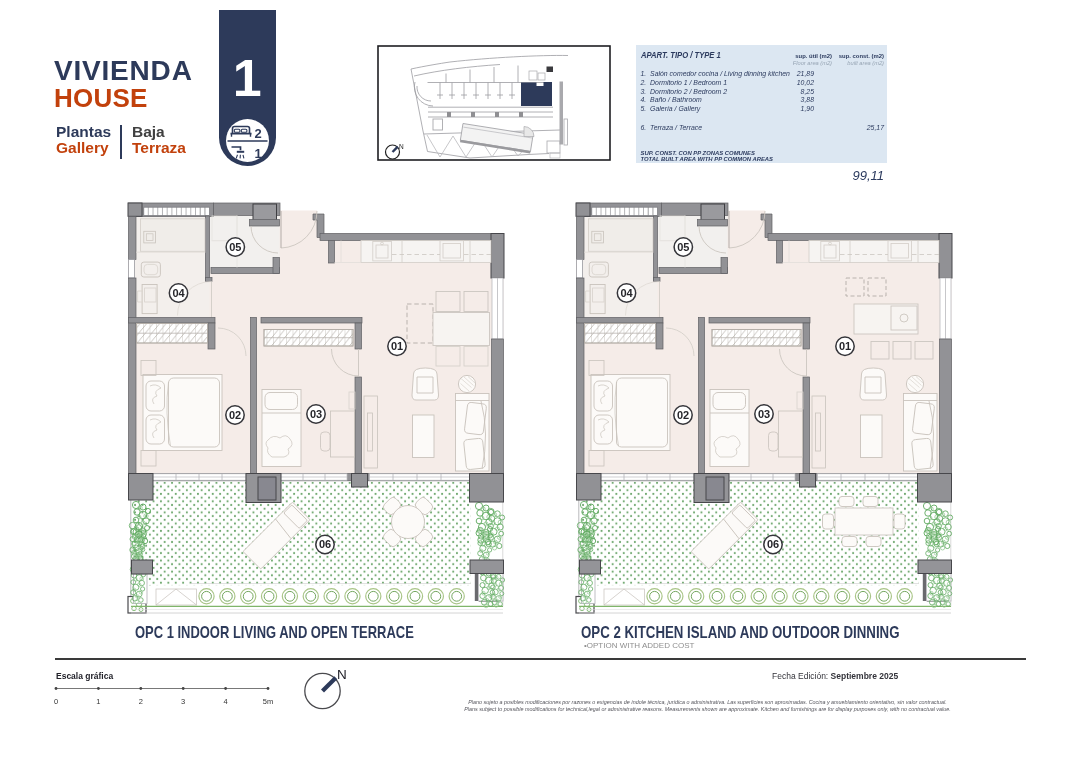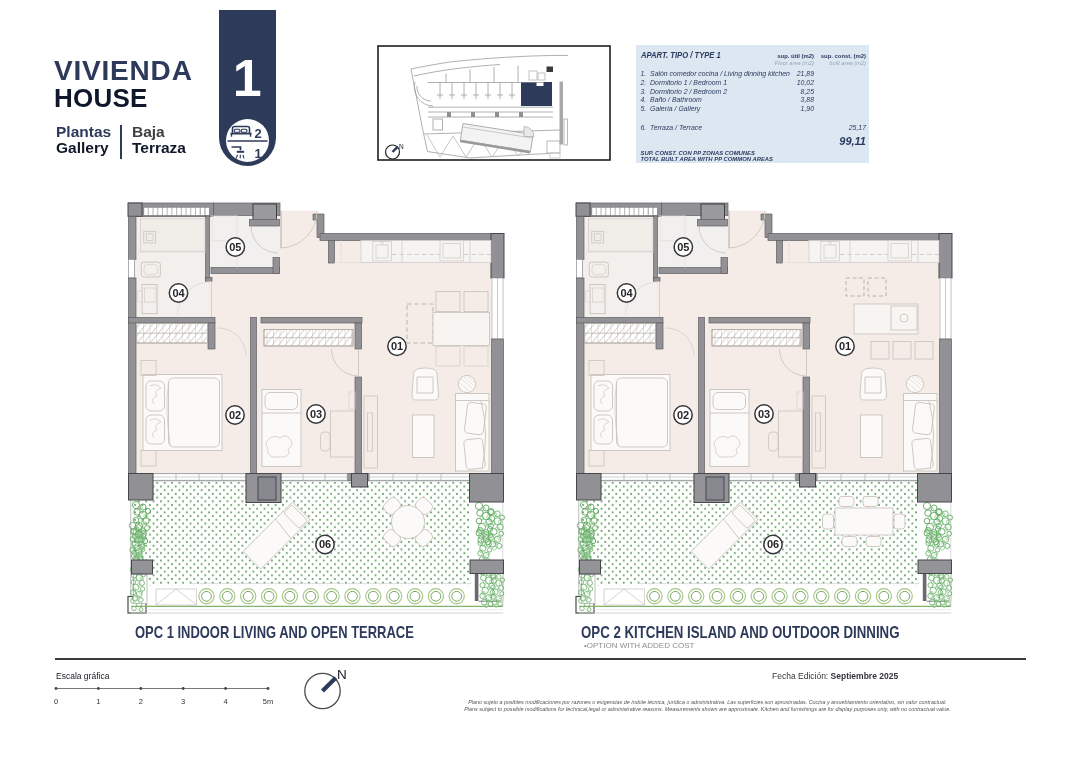--- a/index.html
+++ b/index.html
@@ -1,19 +1,19 @@
 <!DOCTYPE html>
 <html><head>
 <meta charset="utf-8">
 <style>
 html,body{margin:0;padding:0}
 body{width:1080px;height:763px;position:relative;font-family:"Liberation Sans",sans-serif;background:#fff;overflow:hidden}
 .abs{position:absolute}
 .navy{color:#2d3a5a}
-.gray{color:#0f172a}
+.gray{color:#c2410c}
 </style>
 </head>
 <body>
 
 <div class="abs navy" style="left:54px;top:55px;font-size:28px;font-weight:700;letter-spacing:0.8px">VIVIENDA</div>
 
 <div class="abs gray" style="left:54px;top:83px;font-size:26px;font-weight:700;letter-spacing:0.2px">HOUSE</div>
 
 <div class="abs" style="left:56px;top:124px;line-height:15.5px">
 <div class="navy" style="font-size:15.5px;font-weight:700">Plantas</div>
@@ -544,51 +544,51 @@
 <text x="399" y="148.5" font-size="6.5" fill="#222" font-family="Liberation Sans,sans-serif">N</text>
 </g>
 <g id="compass">
 
 <circle cx="322.5" cy="691" r="17.7" fill="#fff" stroke="#4a4a4e" stroke-width="1.3"></circle>
 <path d="M322.5,691 L335.8,677.7" stroke="#2d3a5a" stroke-width="4.2" fill="none"></path>
 <text x="337" y="678.5" font-size="13.5" fill="#22222a" font-family="Liberation Sans,sans-serif">N</text>
 </g>
 </svg>
 
-<div class="abs" style="left:636px;top:45px;width:233px;height:118px;background:#dce7f2;color:#2b3a5e;font-style:italic">
+<div class="abs" style="left:636px;top:45px;width:251px;height:118px;background:#dce7f2;color:#2b3a5e;font-style:italic">
 <div class="abs" style="left:4.5px;top:3.5px;font-size:9.8px;font-weight:700;transform:scaleX(0.78);transform-origin:left top;white-space:nowrap">APART. TIPO / TYPE 1</div>
 <div class="abs" style="right:55px;top:8px;font-size:5.9px;font-weight:700;font-style:normal">sup. útil (m2)</div>
 <div class="abs" style="right:55px;top:15px;font-size:5.7px;color:#97a5b4">Floor area (m2)</div>
 <div class="abs" style="right:3px;top:8px;font-size:5.9px;font-weight:700;font-style:normal">sup. const. (m2)</div>
 <div class="abs" style="right:3px;top:15px;font-size:5.7px;color:#97a5b4">built area (m2)</div>
 <div class="abs" style="left:4.5px;top:25px;font-size:6.9px;line-height:8.8px;white-space:nowrap">
 1.&nbsp; Salón comedor cocina / Living dinning kitchen<br>
 2.&nbsp; Dormitorio 1 / Bedroom 1<br>
 3.&nbsp; Dormitorio 2 / Bedroom 2<br>
 4.&nbsp; Baño / Bathroom<br>
 5.&nbsp; Galería / Gallery
 </div>
 <div class="abs" style="left:140px;top:25px;width:38px;font-size:6.9px;line-height:8.8px;text-align:right">
 21,89<br>10,02<br>8,25<br>3,88<br>1,90
 </div>
 <div class="abs" style="left:4.5px;top:78.5px;font-size:6.9px">6.&nbsp; Terraza / Terrace</div>
 <div class="abs" style="right:3px;top:78.5px;font-size:6.9px">25,17</div>
 <div class="abs" style="left:4.5px;top:104.5px;font-size:5.9px;font-weight:700;line-height:6.6px;white-space:nowrap">SUP. CONST. CON PP ZONAS COMUNES<br>TOTAL BUILT AREA WITH PP COMMON AREAS</div>
-<div class="abs" style="right:3px;top:90px;font-size:11px;font-weight:700">99,11</div>
+<div class="abs" style="right:3px;top:123px;font-size:13px;font-weight:400">99,11</div>
 </div>
 
 <div class="abs navy" style="left:134.5px;top:622.5px;font-size:17px;font-weight:700;transform:scaleX(0.762);transform-origin:left top;white-space:nowrap">OPC 1 INDOOR LIVING AND OPEN TERRACE</div>
 
 <div class="abs navy" style="left:581px;top:622.5px;font-size:17px;font-weight:700;transform:scaleX(0.78);transform-origin:left top;white-space:nowrap">OPC 2 KITCHEN ISLAND AND OUTDOOR DINNING</div>
 
 <div class="abs" style="left:584px;top:640.5px;font-size:8px;font-weight:400;color:#8e8e8e">•OPTION WITH ADDED COST</div>
 
 <div class="abs" style="left:55px;top:658px;width:971px;height:1.6px;background:#3a3a3a"></div>
 
-<div class="abs" style="left:56px;top:671px;font-size:8.5px;font-weight:400;color:#22222a">Escala gráfica</div>
+<div class="abs" style="left:56px;top:671px;font-size:8.5px;font-weight:700;color:#22222a">Escala gráfica</div>
 
 <svg class="abs" style="left:50px;top:683px" width="230" height="25" viewBox="0 0 230 25">
 <line x1="6" y1="5.5" x2="218" y2="5.5" stroke="#555" stroke-width="0.8"></line>
 <g fill="#444">
 <circle cx="6" cy="5.5" r="1.4"></circle>
       <circle cx="48.4" cy="5.5" r="1.4"></circle>
       <circle cx="90.8" cy="5.5" r="1.4"></circle>
       <circle cx="133.2" cy="5.5" r="1.4"></circle>
       <circle cx="175.6" cy="5.5" r="1.4"></circle>
       <circle cx="218" cy="5.5" r="1.4"></circle>

